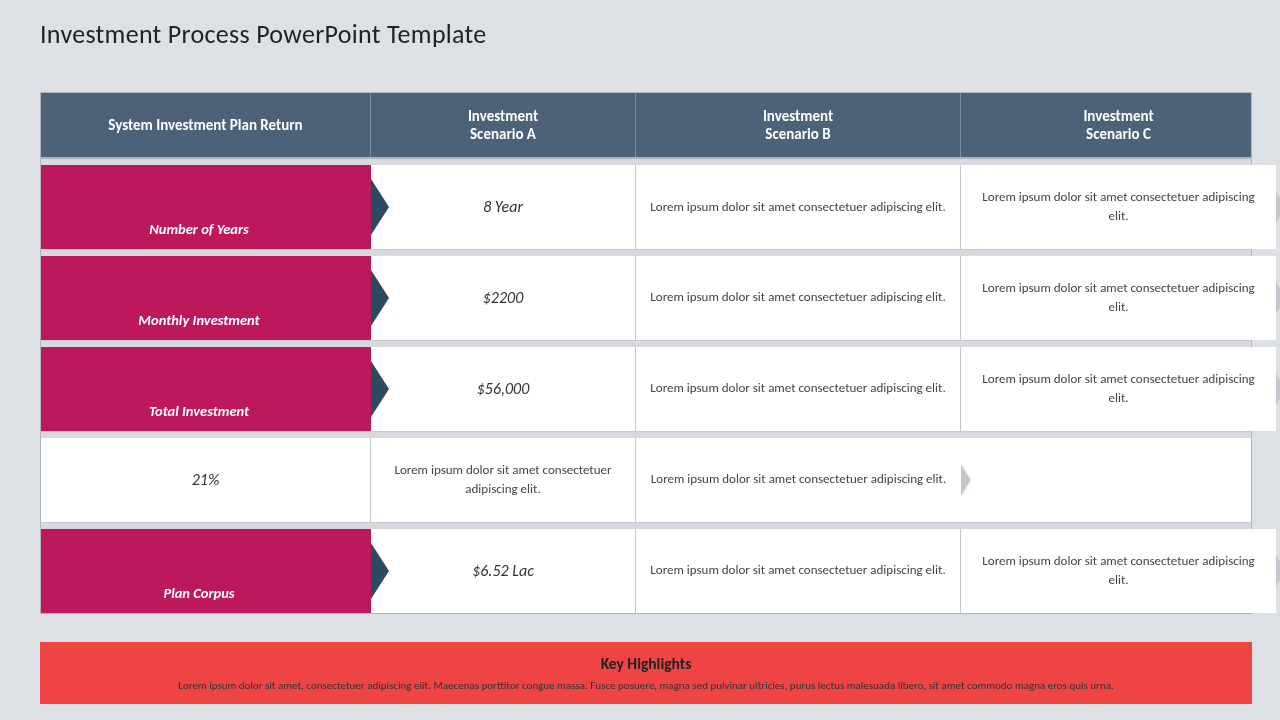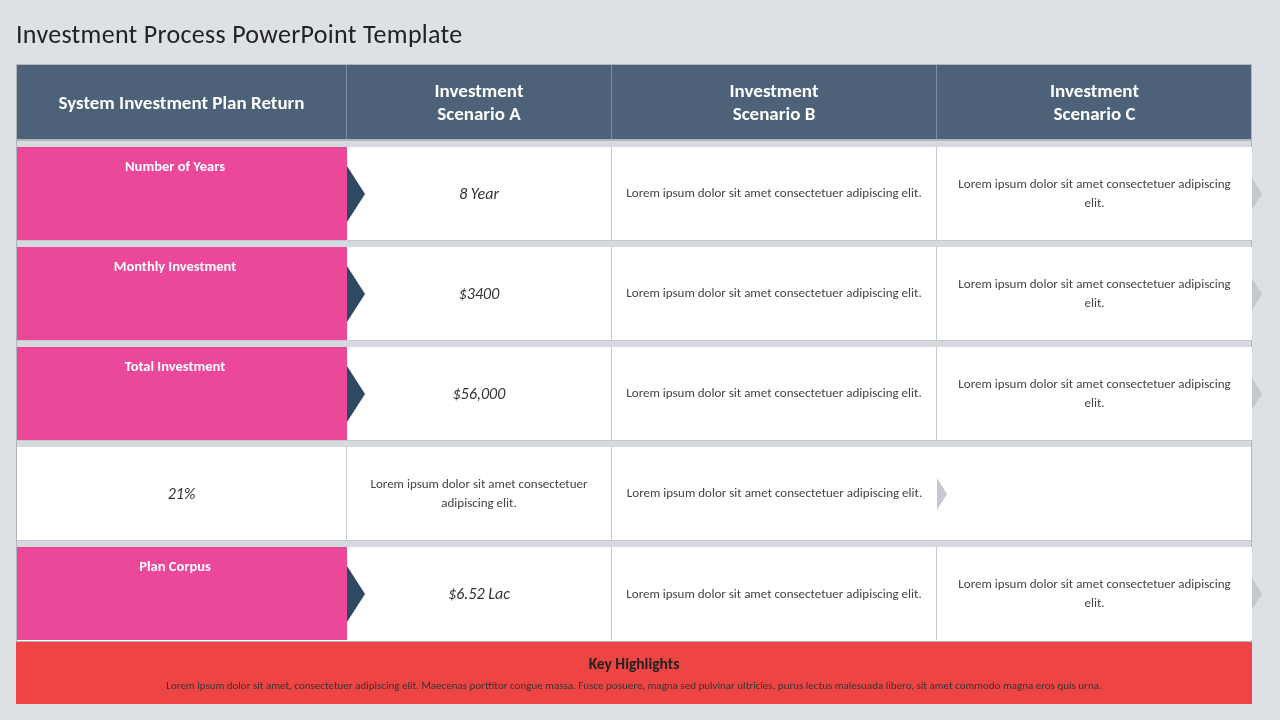--- a/index.html
+++ b/index.html
@@ -13,23 +13,24 @@
       height: 720px;
       background-color: #d6d9de;
       font-family: 'Calibri', 'Segoe UI', Arial, sans-serif;
       overflow: hidden;
     }
 
     .page-container {
       width: 1280px;
       height: 720px;
       background-color: #dde0e5;
-      padding: 18px 28px 16px 16px;
+      padding: 18px 28px 16px 40px;
       display: flex;
       flex-direction: column;
+      gap: 28px;
     }
 
     .page-title {
       font-size: 26px;
       font-weight: 400;
       color: #222;
       margin-bottom: 14px;
       letter-spacing: 0.3px;
     }
 
@@ -46,21 +47,21 @@
       display: grid;
       grid-template-columns: 330px 265px 325px 315px;
       background: #4d6279;
       border-bottom: 2px solid #b0b5be;
     }
 
     .header-cell {
       padding: 14px 12px;
       color: #fff;
       font-weight: 700;
-      font-size: 19px;
+      font-size: 15px;
       text-align: center;
       border-right: 1px solid #7a90a4;
       display: flex;
       align-items: center;
       justify-content: center;
     }
 
     .header-cell:last-child {
       border-right: none;
     }
@@ -71,26 +72,27 @@
       grid-template-columns: 330px 265px 325px 315px;
       border-bottom: 1px solid #c5c9cf;
       flex: 1;
     }
 
     .data-row:last-child {
       border-bottom: none;
     }
 
     .row-label-cell {
-      background: #ec4899;
-      display: flex;
-      align-items: flex-start;
+      background: #be185d;
+      display: flex;
+      align-items: flex-end;
       justify-content: center;
       position: relative;
       padding: 10px 30px 10px 16px;
+      font-style: italic;
     }
 
     .row-label-cell::after {
       content: '';
       position: absolute;
       right: -18px;
       top: 50%;
       transform: translateY(-50%);
       width: 0;
       height: 0;
@@ -224,21 +226,21 @@
       </div>
     </div>
 
     <div class="row-separator"></div>
 
     <div class="data-row">
       <div class="row-label-cell">
         <span class="row-label-text">Monthly Investment</span>
       </div>
       <div class="value-cell">
-        <span class="value-cell-scenario-a">$3400</span>
+        <span class="value-cell-scenario-a">$2200</span>
       </div>
       <div class="value-cell">
         <span class="lorem-text">Lorem ipsum dolor sit amet consectetuer adipiscing elit.</span>
       </div>
       <div class="value-cell value-cell-c">
         <span class="lorem-text">Lorem ipsum dolor sit amet consectetuer adipiscing elit.</span>
         <div class="arrow-right-indicator"></div>
       </div>
     </div>
 

